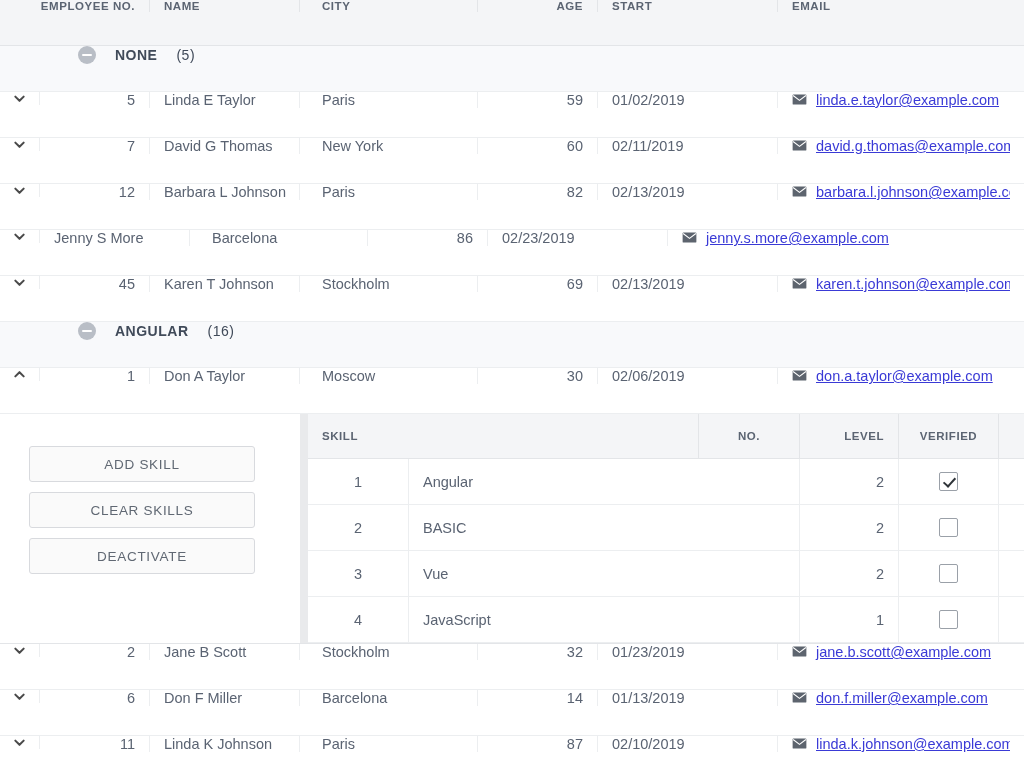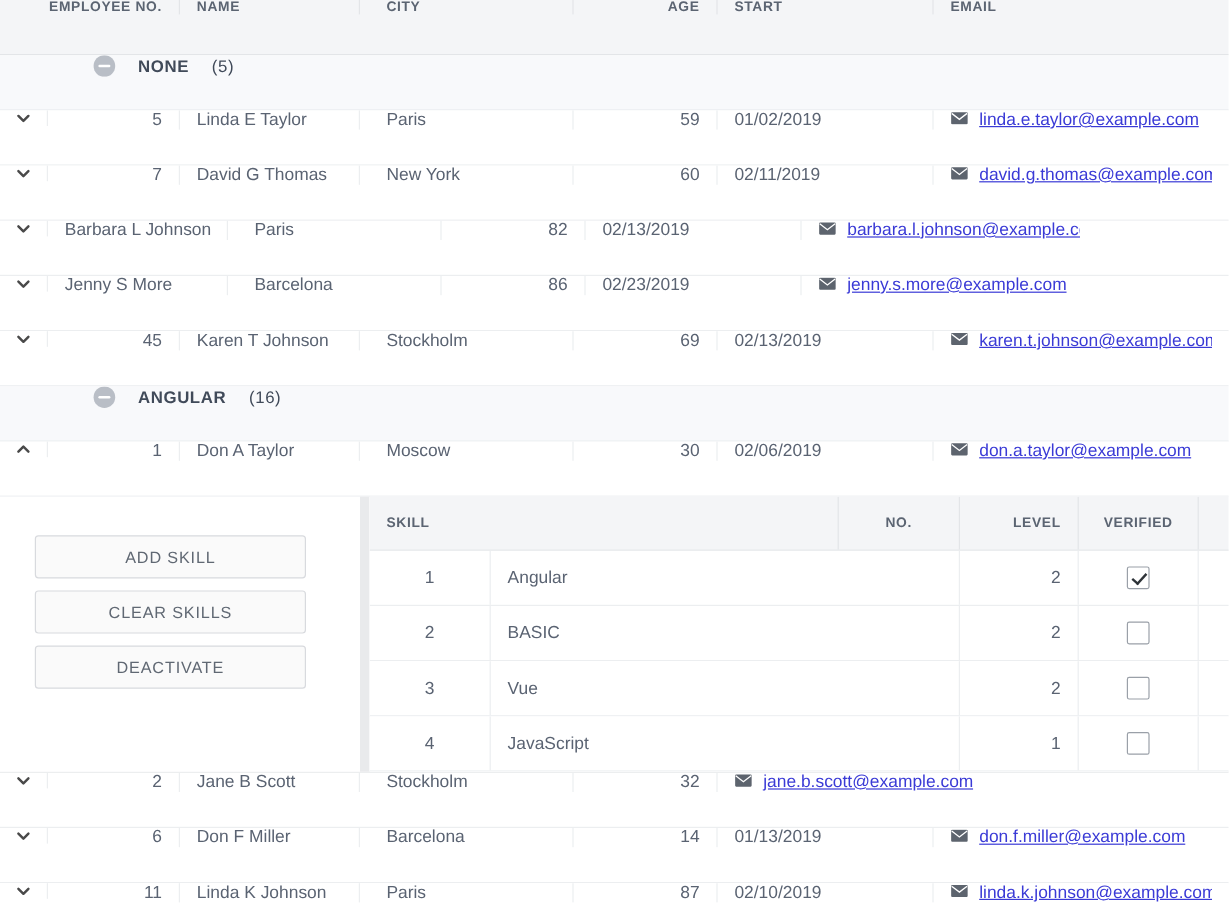--- a/index.html
+++ b/index.html
@@ -285,20 +285,21 @@
         </div>
       </div>
       <div class="row data-row">
         <div class="cell c-exp">
           <span>
             <svg class="chev" viewBox="0 0 14 14">
               <path d="M2.5 5 L7 9.5 L11.5 5"></path>
             </svg>
           </span>
         </div>
+        <div class="cell c-empno">12</div>
         <div class="cell c-name">Barbara L Johnson</div>
         <div class="c-gap"></div>
         <div class="cell c-city">Paris</div>
         <div class="cell c-age">82</div>
         <div class="cell c-start">02/13/2019</div>
         <div class="cell c-email">
           <span class="mail">
             <span><svg class="mail-ico" viewBox="0 0 16 12">
                 <rect x="0.5" y="0.5" width="15" height="11" rx="1" fill="#5d646e"></rect>
                 <path d="M1 1.6 L8 7 L15 1.6" fill="none" stroke="#ffffff" stroke-width="1.2"></path>
@@ -459,20 +460,21 @@
             <svg class="chev" viewBox="0 0 14 14">
               <path d="M2.5 5 L7 9.5 L11.5 5"></path>
             </svg>
           </span>
         </div>
         <div class="cell c-empno">2</div>
         <div class="cell c-name">Jane B Scott</div>
         <div class="c-gap"></div>
         <div class="cell c-city">Stockholm</div>
         <div class="cell c-age">32</div>
+        <div class="cell c-start">01/23/2019</div>
         <div class="cell c-email">
           <span class="mail">
             <span><svg class="mail-ico" viewBox="0 0 16 12">
                 <rect x="0.5" y="0.5" width="15" height="11" rx="1" fill="#5d646e"></rect>
                 <path d="M1 1.6 L8 7 L15 1.6" fill="none" stroke="#ffffff" stroke-width="1.2"></path>
               </svg></span>
             <a class="mail-link" href="#">jane.b.scott@example.com</a>
           </span>
         </div>
       </div>

